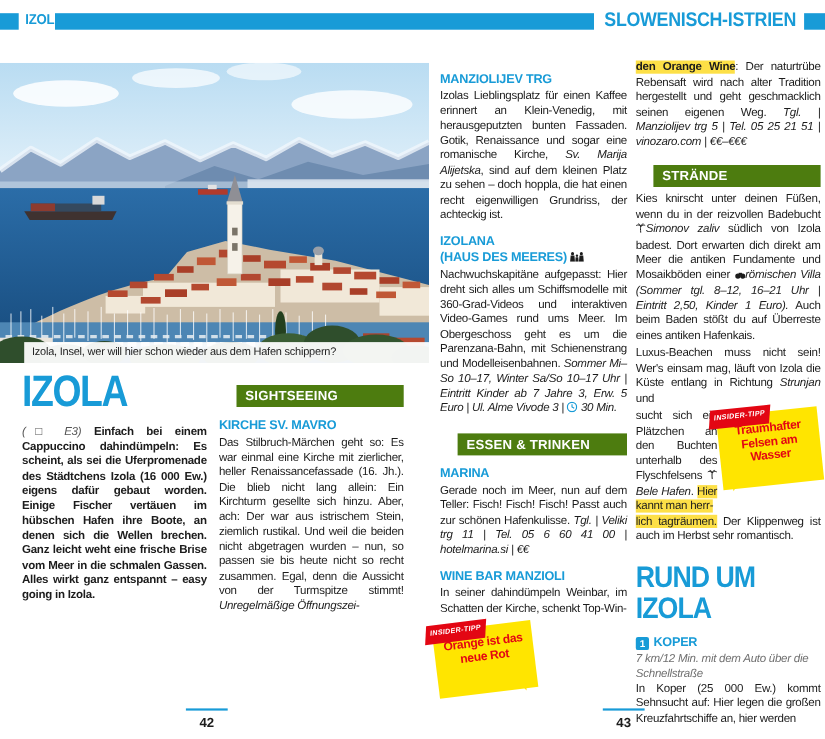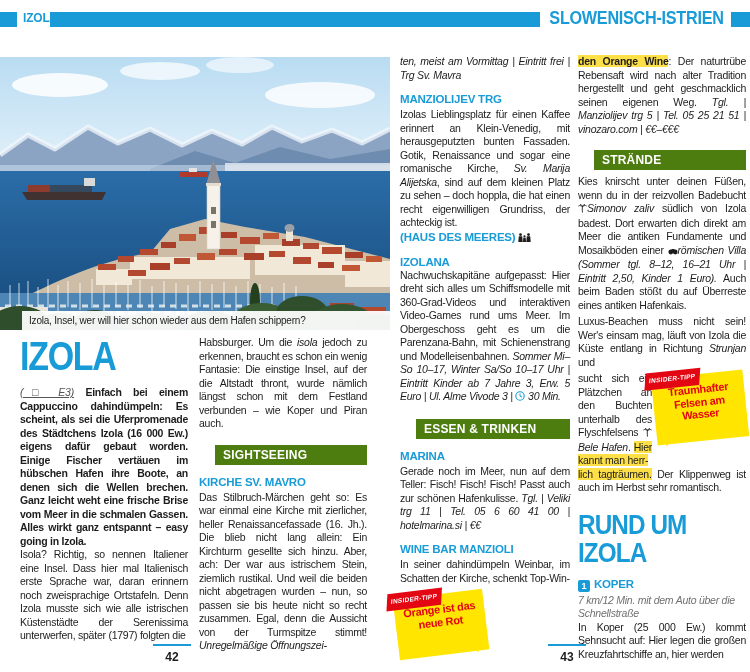--- a/index.html
+++ b/index.html
@@ -29,21 +29,21 @@
   #col3{left:400px;top:55px;width:170px;}
   #col4{left:578px;top:55px;}
 
   .bigtitle{color:#189bd7;font-weight:bold;font-size:40px;line-height:40px;
             letter-spacing:-1.5px;transform:scaleX(.85);transform-origin:left;
             margin:0 0 10px 0;text-align:left;}
   .medtitle{color:#189bd7;font-weight:bold;font-size:27px;line-height:28px;
             letter-spacing:-1px;transform:scaleX(.9);transform-origin:left;
             margin:16px 0 10px 0;text-align:left;}
   .lead{font-weight:bold;}
-  .mapref{font-style:italic;color:#555;text-decoration:underline;}
+  .mapref{font-style:italic;color:#555;}
   .subhead{color:#189bd7;font-weight:bold;font-size:11.5px;line-height:14px;
            letter-spacing:-.2px;margin:10px 0 2px 0;text-align:left;}
   .banner{background:#4d7c0f;color:#fff;font-weight:bold;font-size:12px;
           height:20px;line-height:20px;padding-left:8px;letter-spacing:.2px;
           margin:14px 0 5px 16px;text-align:left;}
   .it{font-style:italic;}
   .gray-it{font-style:italic;color:#707070;}
   .hl{background:#fde047;}
   .nw{white-space:nowrap;}
   p{margin:0;}
@@ -70,21 +70,21 @@
   #tip2{width:84px;transform:rotate(-6deg);margin:2px 0 0 2px;height:52px;}
   #tip2::after{content:"";position:absolute;left:8px;bottom:-9px;
                border:7px solid transparent;border-top:10px solid #ffe500;
                border-left-width:1px;}
   .tipside{flex:1;}
 
   
   .footer{position:absolute;top:644px;width:56px;text-align:center;
           font-weight:bold;font-size:12px;color:#1c1c1c;}
   .footer .line{height:2px;background:#189bd7;width:38px;margin:0 auto 4px auto;}
-  #footer-42{left:144px;} #footer-43{left:539px;}
+  #footer-42{left:160px;} #footer-43{left:539px;}
 </style>
 </head>
 <body>
 
 <div class="abs hdr-block" style="left:0;width:17px;"></div>
 <div class="abs hdr-tab">IZOLA</div>
 <div class="abs hdr-block" style="left:50px;width:490px;"></div>
 <div class="abs hdr-title">SLOWENISCH-ISTRIEN</div>
 <div class="abs hdr-block" style="right:0;width:19px;"></div>
 
@@ -195,46 +195,43 @@
       <ellipse cx="342" cy="262" rx="30" ry="15" fill="#33552f"></ellipse>
       <ellipse cx="378" cy="268" rx="22" ry="11" fill="#2a4827"></ellipse>
     </g>
   </svg>
   <div class="caption">Izola, Insel, wer will hier schon wieder aus dem Hafen schippern?</div>
 </div>
 
 <div class="col" id="col1">
   <h1 class="bigtitle">IZOLA</h1>
   <p><span class="mapref">(□ E3)</span><span> </span><span class="lead">Einfach bei einem Cappuccino dahindümpeln: Es scheint, als sei die Uferpromenade des Städtchens Izola (16 000 Ew.) eigens dafür gebaut worden. Einige Fischer vertäuen im hübschen Hafen ihre Boote, an denen sich die Wellen brechen. Ganz leicht weht eine frische Brise vom Meer in die schmalen Gassen. Alles wirkt ganz entspannt – easy going in Izola.</span></p>
-  <p>Isola? Richtig, so nennen Italiener eine Insel. Dass hier mal Italienisch erste Sprache war, daran erinnern noch zweisprachige Ortstafeln. Denn Izola musste sich wie alle istrischen Küstenstädte der Serenissima unterwerfen, später (1797) folgten die</p>
 </div>
 
 <div class="col" id="col2">
-  <p><span>Habsburger. Um die </span><span class="it">isola</span><span> jedoch zu erkennen, braucht es schon ein wenig Fantasie: Die einstige Insel, auf der die Altstadt thront, wurde nämlich längst schon mit dem Festland verbunden – wie Koper und Piran auch.</span></p>
   <div class="banner">SIGHTSEEING</div>
   <h3 class="subhead">KIRCHE SV. MAVRO</h3>
   <p><span>Das Stilbruch-Märchen geht so: Es war einmal eine Kirche mit zierlicher, heller Renaissancefassade (16. Jh.). Die blieb nicht lang allein: Ein Kirchturm gesellte sich hinzu. Aber, ach: Der war aus istrischem Stein, ziemlich rustikal. Und weil die beiden nicht abgetragen wurden – nun, so passen sie bis heute nicht so recht zusammen. Egal, denn die Aussicht von der Turmspitze stimmt! </span><span class="it">Unregelmäßige Öffnungszei-</span></p>
 </div>
 
 <div class="col" id="col3">
-  <p class="it">ten, meist am Vormittag | Eintritt frei | Trg Sv. Mavra</p>
   <h3 class="subhead">MANZIOLIJEV TRG</h3>
   <p><span>Izolas Lieblingsplatz für einen Kaffee erinnert an Klein-Venedig, mit herausgeputzten bunten Fassaden. Gotik, Renaissance und sogar eine romanische Kirche, </span><span class="it">Sv. Marija Alijetska</span><span>, sind auf dem kleinen Platz zu sehen – doch hoppla, die hat einen recht eigenwilligen Grundriss, der achteckig ist.</span></p>
+  <h3 class="subhead" style="margin-bottom:0;">IZOLANA</h3>
   <h3 class="subhead" style="margin-top:0;"><span>(HAUS DES MEERES)</span>
       <span class="icon"><svg width="13" height="9" viewBox="0 0 13 9">
           <g fill="#1c1c1c">
             <circle cx="2.5" cy="1.6" r="1.4"></circle>
             <path d="M.8,3.2 h3.4 l.5,5.8 h-4.4 Z"></path>
             <circle cx="10.5" cy="1.6" r="1.4"></circle>
             <path d="M8.8,3.2 h3.4 l.5,5.8 h-4.4 Z"></path>
             <circle cx="6.5" cy="3.4" r="1.1"></circle>
             <path d="M5.3,4.8 h2.4 l.3,4.2 h-3 Z"></path>
           </g>
         </svg></span></h3>
-  <h3 class="subhead" style="margin-bottom:0;">IZOLANA</h3>
   <p><span>Nachwuchskapitäne aufgepasst: Hier dreht sich alles um Schiffsmodelle mit 360-Grad-Videos und interaktiven Video-Games rund ums Meer. Im Obergeschoss geht es um die Parenzana-Bahn, mit Schienenstrang und Modelleisenbahnen. </span><span class="it">Sommer Mi–So 10–17, Winter Sa/So 10–17 Uhr | Eintritt Kinder ab 7 Jahre 3, Erw. 5 Euro | Ul. Alme Vivode 3 | </span><span class="icon"><svg width="10" height="10" viewBox="0 0 10 10">
           <circle cx="5" cy="5" r="4.2" fill="none" stroke="#189bd7" stroke-width="1.1"></circle>
           <path d="M5,2.4 V5 L7,6.2" fill="none" stroke="#189bd7" stroke-width="1"></path>
         </svg></span><span class="it"> </span><span class="it">30 Min.</span></p>
   <div class="banner">ESSEN &amp; TRINKEN</div>
   <h3 class="subhead">MARINA</h3>
   <p><span>Gerade noch im Meer, nun auf dem Teller: Fisch! Fisch! Fisch! Passt auch zur schönen Hafenkulisse. </span><span class="it">Tgl. | Veliki trg 11 | Tel. 05 6 60 41 00 | hotelmarina.si | €€</span></p>
   <h3 class="subhead">WINE BAR MANZIOLI</h3>
   <p>In seiner dahindümpeln Weinbar, im Schatten der Kirche, schenkt Top-Win-</p>
   <div class="tiprow">

